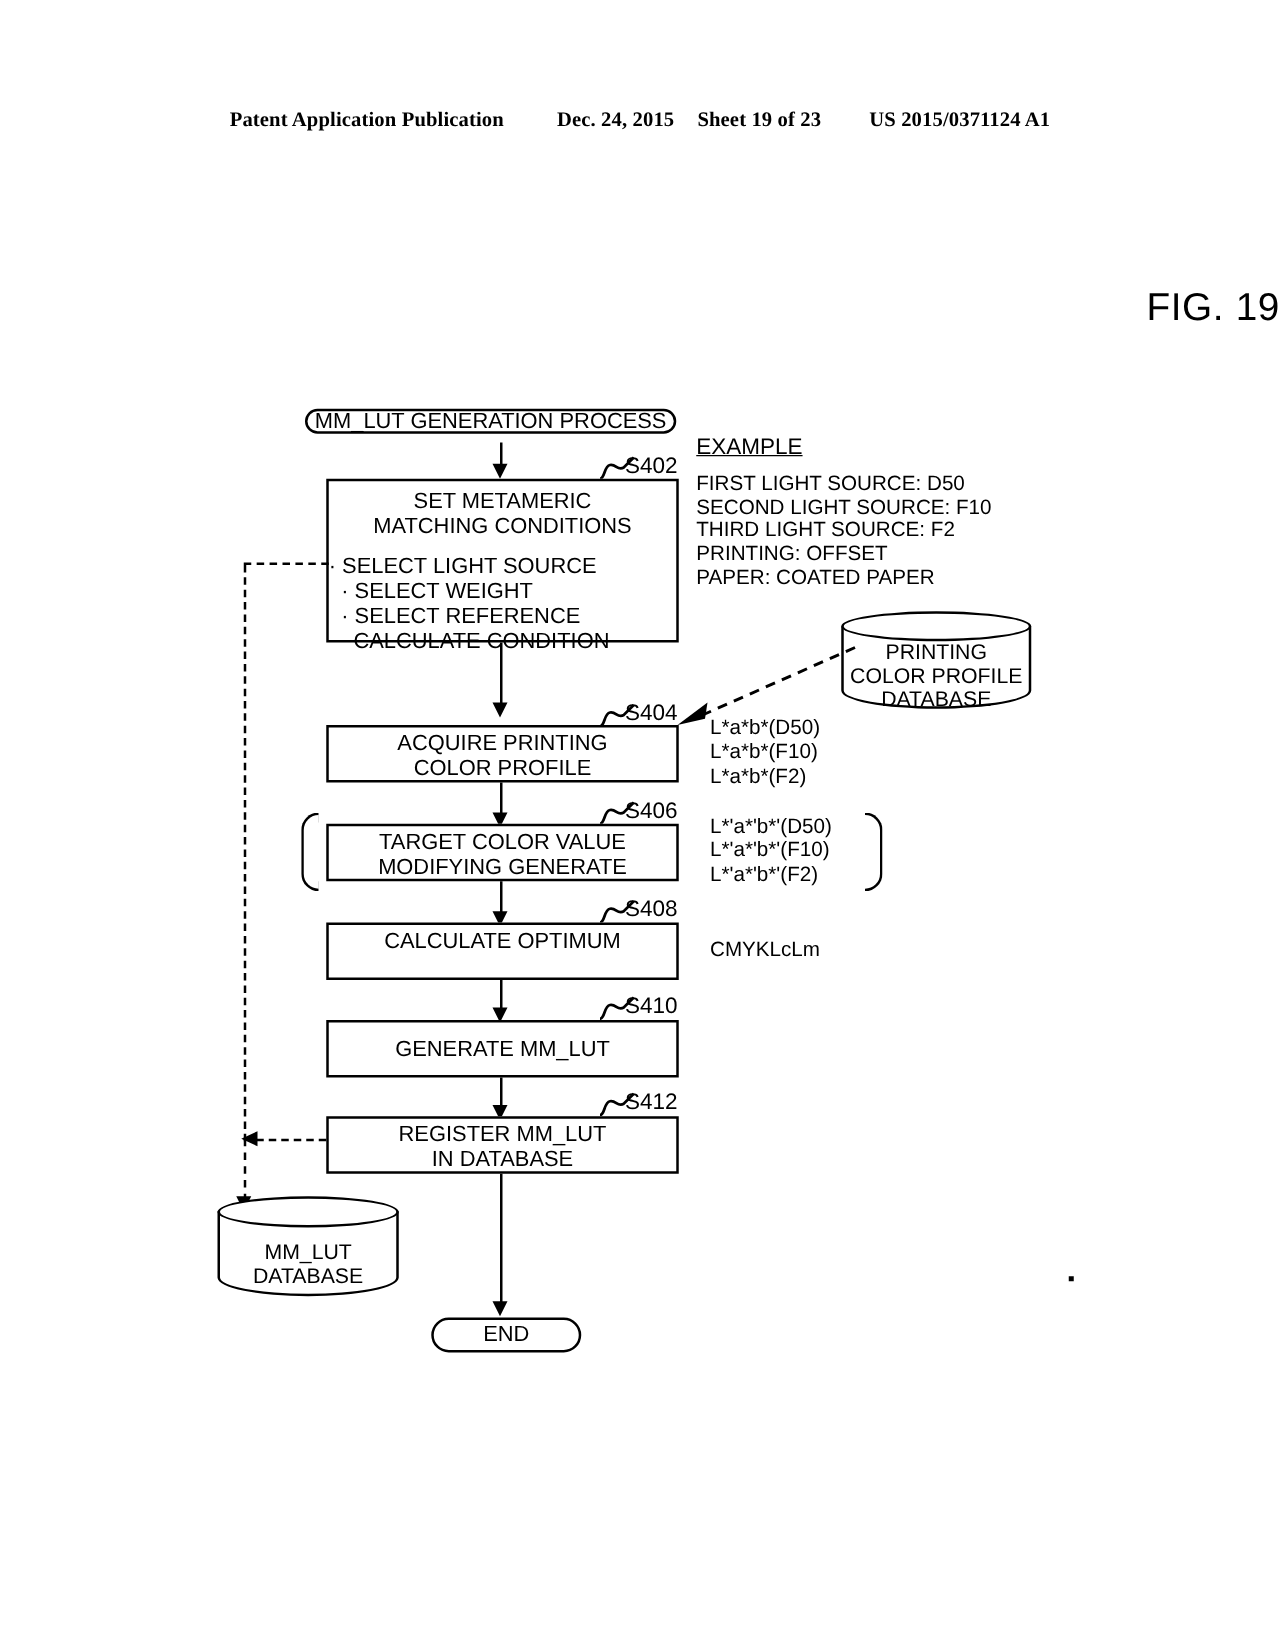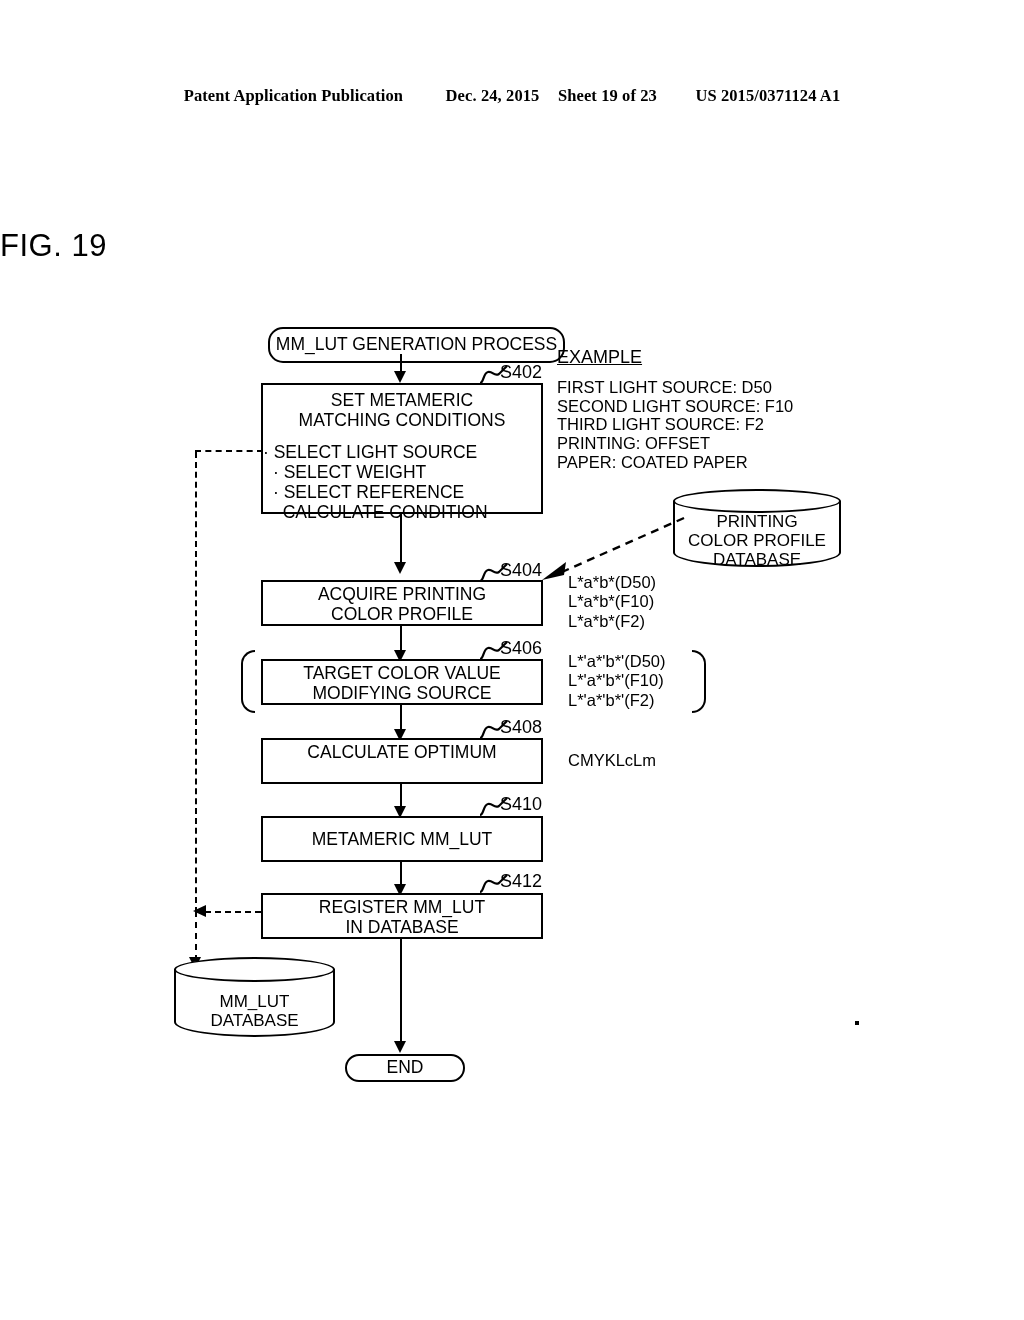--- a/index.html
+++ b/index.html
@@ -33,21 +33,21 @@
   #patent-header .gap-lg { display: inline-block; width: 34px; }
   #patent-header .gap-sm { display: inline-block; width: 10px; }
   #patent-header .gap-md { display: inline-block; width: 30px; }
 
   
   #figure-title {
     position: absolute;
     left: 0;
     top: 228px;
     width: 1024px;
-    text-align: left;
+    text-align: right;
     font-size: 31px;
     letter-spacing: 0.5px;
   }
 
   
   .terminal {
     position: absolute;
     border: 2.5px solid #000;
     border-radius: 15px;
     background: #fff;
@@ -119,21 +119,20 @@
     position: absolute;
     width: 0; height: 0;
     border-top: 6.5px solid transparent;
     border-bottom: 6.5px solid transparent;
     border-right: 13px solid #000;
   }
 
   
   .cyl {
     position: absolute;
-    padding-left: 16px;
   }
   .cyl .body {
     position: absolute;
     left: 0; right: 0;
     border: 2.5px solid #000;
     border-radius: 0 0 50% 50% / 0 0 22% 22%;
     background: #fff;
     box-sizing: border-box;
   }
   .cyl .top {
@@ -186,21 +185,21 @@
   <span class="gap-lg"></span>
   <span class="seg">Dec. 24, 2015</span>
   <span class="gap-sm"></span>
   <span class="seg">Sheet 19 of 23</span>
   <span class="gap-md"></span>
   <span class="seg">US 2015/0371124 A1</span>
 </div>
 
 <div id="figure-title">FIG. 19</div>
 
-<div class="terminal" style="left:268px; top:327px; width:297px; height:36px;">
+<div class="terminal" style="left:244px; top:327px; width:297px; height:20px;">
   <span>MM_LUT GENERATION PROCESS</span>
 </div>
 
 <div class="vline" style="left:400px; top:354px; height:20px;"></div>
 <div class="arrow-down" style="left:394px; top:371px;"></div>
 
 <svg class="squiggle" style="left:478px; top:363px;" width="30" height="22" viewBox="0 0 30 22">
   <path d="M2 20 C6 20, 5 10, 10 9 C15 8, 16 14, 21 11 L29 3" fill="none" stroke="#000" stroke-width="2.2"></path>
 </svg>
 <div class="steplbl" style="left:500px; top:362px;">S402</div>
@@ -256,21 +255,21 @@
 
 <svg class="squiggle" style="left:478px; top:639px;" width="30" height="22" viewBox="0 0 30 22">
   <path d="M2 20 C6 20, 5 10, 10 9 C15 8, 16 14, 21 11 L29 3" fill="none" stroke="#000" stroke-width="2.2"></path>
 </svg>
 <div class="steplbl" style="left:500px; top:638px;">S406</div>
 
 <div class="bracket left" style="left:241px; top:650px; width:14px; height:63px;"></div>
 
 <div class="pbox" style="left:261px; top:659px; width:282px; height:46px;">
   <div class="ctr" style="margin-top:3px;">TARGET COLOR VALUE</div>
-  <div class="ctr">MODIFYING SOURCE</div>
+  <div class="ctr">MODIFYING GENERATE</div>
 </div>
 
 <div class="note" style="left:568px; top:652px; line-height:1.17;">L*'a*'b*'(D50)
 L*'a*'b*'(F10)
 L*'a*'b*'(F2)</div>
 <div class="bracket right" style="left:692px; top:650px; width:14px; height:63px;"></div>
 
 <div class="vline" style="left:400px; top:705px; height:26px;"></div>
 <div class="arrow-down" style="left:394px; top:729px;"></div>
 
@@ -287,21 +286,21 @@
 
 <div class="vline" style="left:400px; top:784px; height:26px;"></div>
 <div class="arrow-down" style="left:394px; top:806px;"></div>
 
 <svg class="squiggle" style="left:478px; top:795px;" width="30" height="22" viewBox="0 0 30 22">
   <path d="M2 20 C6 20, 5 10, 10 9 C15 8, 16 14, 21 11 L29 3" fill="none" stroke="#000" stroke-width="2.2"></path>
 </svg>
 <div class="steplbl" style="left:500px; top:794px;">S410</div>
 
 <div class="pbox" style="left:261px; top:816px; width:282px; height:46px;">
-  <div class="ctr" style="margin-top:12px;">METAMERIC MM_LUT</div>
+  <div class="ctr" style="margin-top:12px;">GENERATE MM_LUT</div>
 </div>
 
 <div class="vline" style="left:400px; top:862px; height:26px;"></div>
 <div class="arrow-down" style="left:394px; top:884px;"></div>
 
 <svg class="squiggle" style="left:478px; top:872px;" width="30" height="22" viewBox="0 0 30 22">
   <path d="M2 20 C6 20, 5 10, 10 9 C15 8, 16 14, 21 11 L29 3" fill="none" stroke="#000" stroke-width="2.2"></path>
 </svg>
 <div class="steplbl" style="left:500px; top:871px;">S412</div>
 

